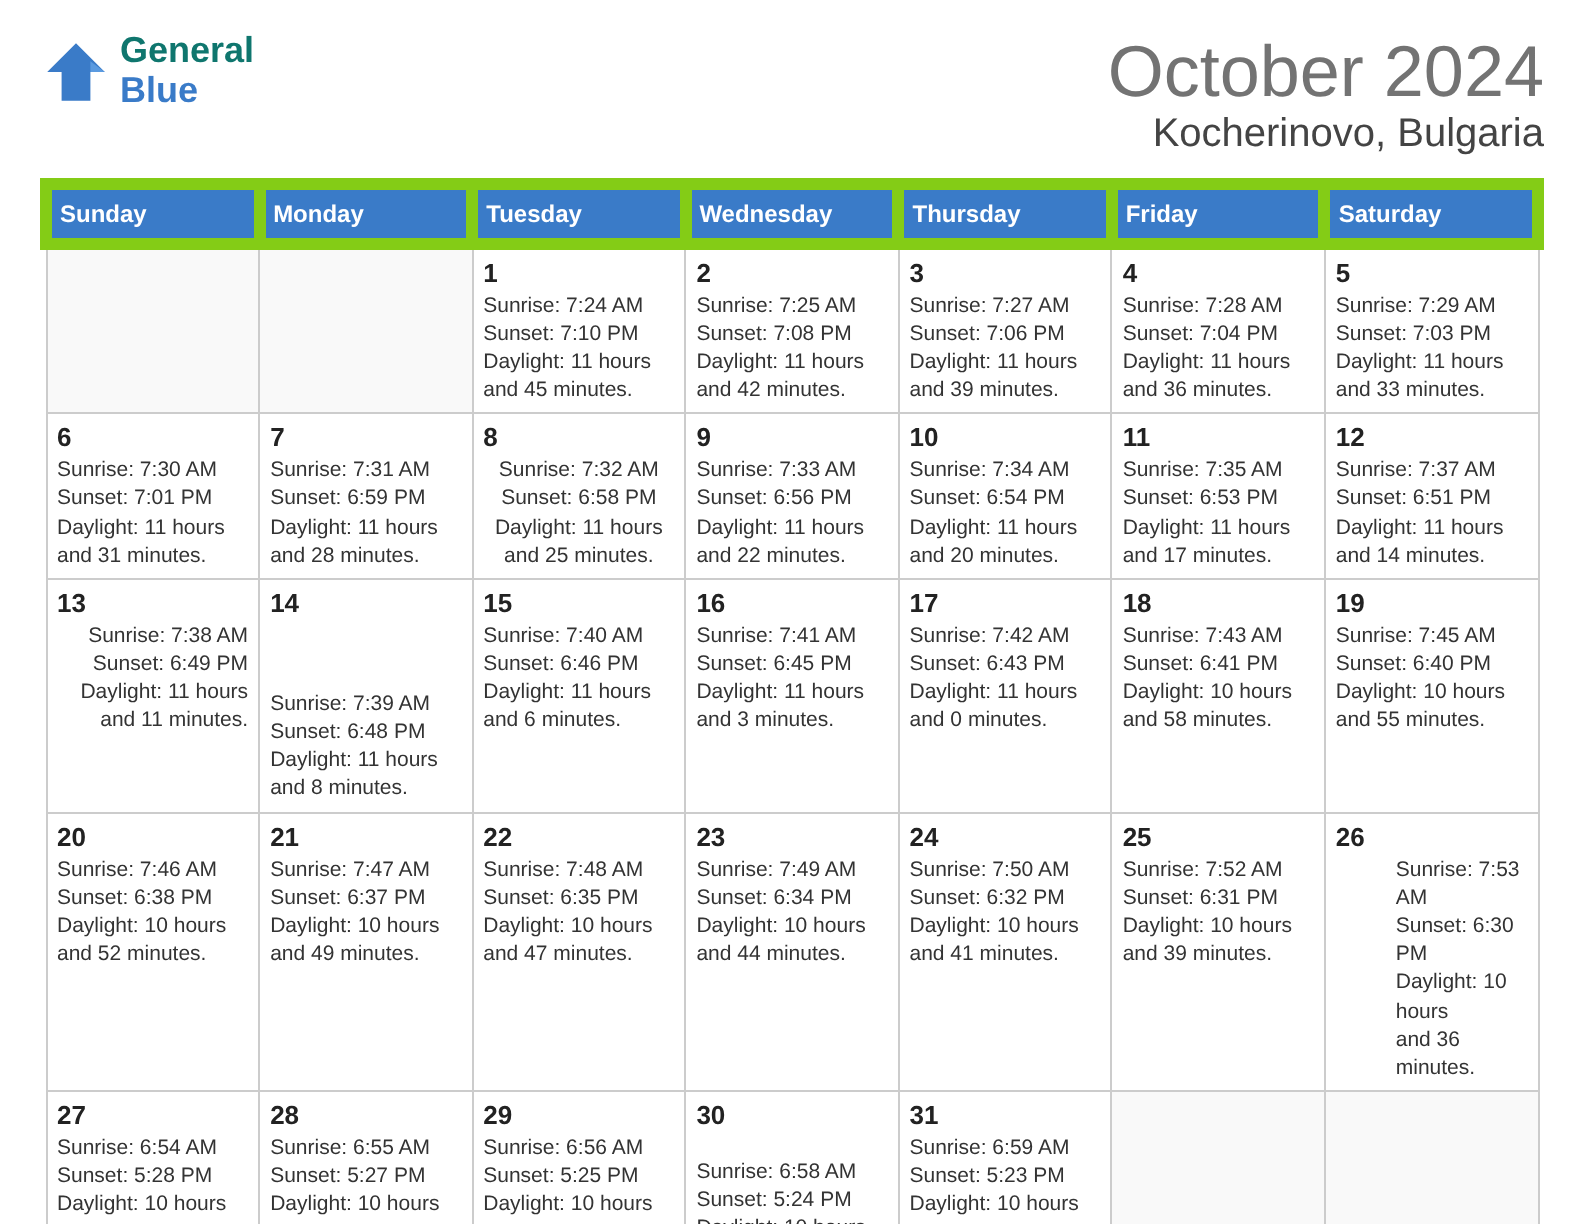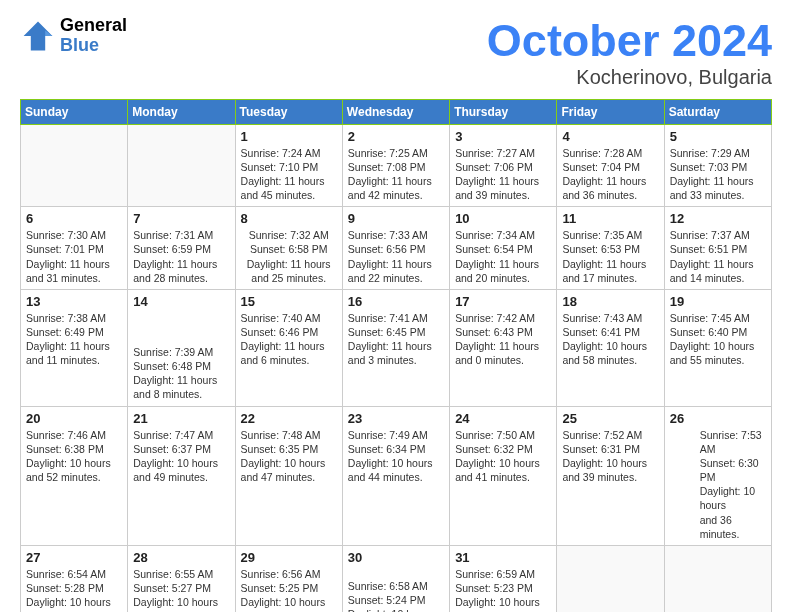--- a/index.html
+++ b/index.html
@@ -28,57 +28,57 @@
       gap: 4px;
     }
     .logo-text {
       display: flex;
       flex-direction: column;
       line-height: 1.1;
     }
     .logo-general {
       font-size: 18px;
       font-weight: bold;
-      color: #000000;
+      color: #0f766e;
     }
     .logo-blue {
       font-size: 18px;
       font-weight: bold;
       color: #3a7bc8;
     }
     .logo-icon {
       width: 36px;
       height: 36px;
     }
     .title-area {
       text-align: right;
     }
     .main-title {
-      font-size: 45px;
-      font-weight: bold;
-      color: #3b82f6;
+      font-size: 36px;
+      font-weight: normal;
+      color: #737373;
       line-height: 1.1;
     }
     .subtitle {
       font-size: 20px;
       color: #444;
     }
     .calendar {
       width: 100%;
       border-collapse: collapse;
       flex: 1;
     }
     .calendar th {
       background: #3a7bc8;
       color: #fff;
       font-size: 12px;
       font-weight: bold;
       padding: 5px 4px;
       text-align: left;
-      border: 1px solid #84cc16;
+      border: 6px solid #84cc16;
     }
     .calendar td {
       border: 1px solid #ccc;
       vertical-align: top;
       padding: 4px 5px;
       width: calc(100% / 7);
       min-height: 80px;
       font-size: 11px;
       color: #333;
       background: #fff;
@@ -219,21 +219,21 @@
             <span class="day-num">12</span>
             <div class="day-info" style="white-space: pre-line;">Sunrise: 7:37 AM
 Sunset: 6:51 PM
 Daylight: 11 hours
 and 14 minutes.</div>
           </td>
         </tr>
         <tr>
           <td>
             <span class="day-num">13</span>
-            <div class="day-info" style="white-space: pre-line;">Sunrise: 7:38 AM
+            <div class="day-info" style="white-space: pre-line; text-align: right;">Sunrise: 7:38 AM
 Sunset: 6:49 PM
 Daylight: 11 hours
 and 11 minutes.</div>
           </td>
           <td>
             <span class="day-num">14</span>
             <div class="day-info" style="white-space: pre-line; margin-top: 36px;">Sunrise: 7:39 AM
 Sunset: 6:48 PM
 Daylight: 11 hours
 and 8 minutes.</div>

